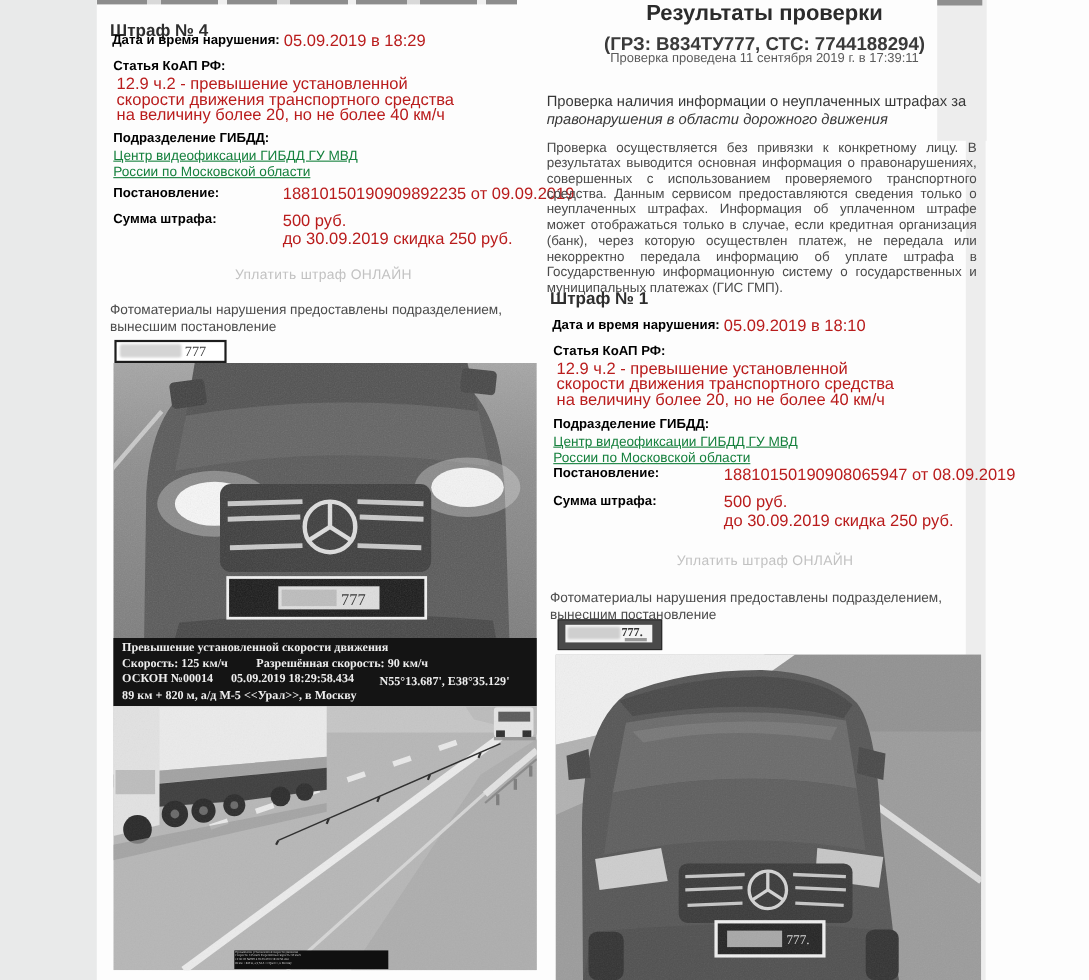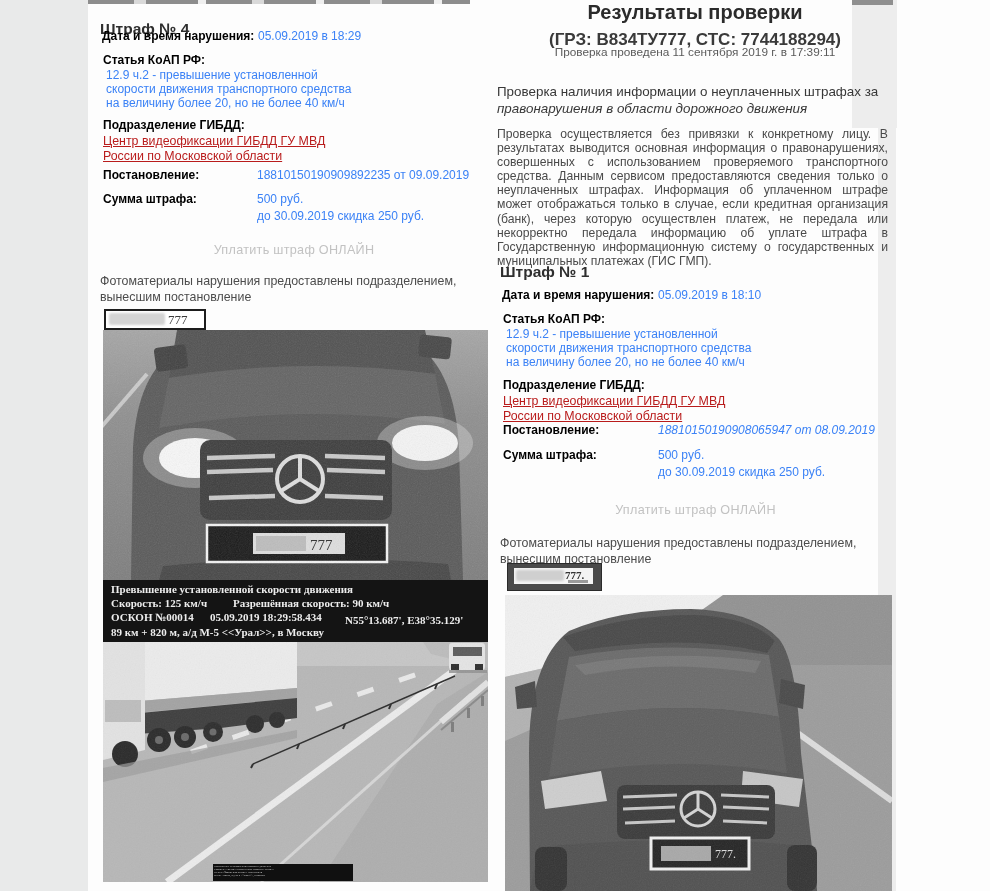--- a/index.html
+++ b/index.html
@@ -1,22 +1,22 @@
 <!DOCTYPE html>
 <html><head>
 <meta charset="utf-8">
 <style>
   html,body{margin:0;padding:0;background:#fff;}
   #screen{position:relative;width:990px;height:891px;background:#fdfdfd;overflow:hidden;
           font-family:"Liberation Sans",sans-serif;color:#474747;}
   .abs{position:absolute;}
   .lbl{position:absolute;font-size:12px;color:#000000;white-space:nowrap;font-weight:bold;}
-  .val{position:absolute;font-size:12px;color:#3b82f6;white-space:nowrap;}
+  .val{position:absolute;font-size:15px;color:#b91c1c;white-space:nowrap;}
   .h1{position:absolute;font-size:15.5px;font-weight:bold;color:#2e2e2e;white-space:nowrap;}
-  .doclink{position:absolute;font-size:12.4px;color:#b91c1c;text-decoration:underline;white-space:nowrap;cursor:pointer;}
+  .doclink{position:absolute;font-size:12.4px;color:#15803d;text-decoration:underline;white-space:nowrap;cursor:pointer;}
   .paylink{position:absolute;font-size:12.6px;color:#c2c2c2;text-align:center;letter-spacing:.3px;cursor:pointer;}
   .note{position:absolute;font-size:12.4px;color:#4c4c4c;white-space:nowrap;}
   .grayband{position:absolute;background:#e9eaea;}
   .topedge{position:absolute;height:4px;background:repeating-linear-gradient(90deg,#8d8d8d 0 46px,#d9d9d9 46px 58px,#8d8d8d 58px 110px,#efefef 110px 118px);}
   .capbox{position:absolute;background:#141414;color:#ededed;font-family:"Liberation Serif",serif;font-weight:bold;}
   .capline{position:absolute;font-size:11px;white-space:nowrap;}
   .platecrop{position:absolute;background:#fff;border:2px solid #1d1d1d;}
   .plateblur{position:absolute;background:#d4d4d4;filter:blur(1.2px);border-radius:2px;}
   .minicap{position:absolute;background:#101010;color:#dcdcdc;overflow:hidden;}
   .minicap .in{font-size:6px;line-height:7px;transform:scale(.46);transform-origin:0 0;width:300px;padding:1px 2px;white-space:nowrap;font-family:"Liberation Serif",serif;}
@@ -217,21 +217,21 @@
   <div class="lbl" style="left:503px;top:312px;">Статья КоАП РФ:</div>
   <div class="val" style="left:506px;top:327px;">12.9 ч.2 - превышение установленной</div>
   <div class="val" style="left:506px;top:341px;">скорости движения транспортного средства</div>
   <div class="val" style="left:506px;top:355px;">на величину более 20, но не более 40 км/ч</div>
 
   <div class="lbl" style="left:503px;top:378px;">Подразделение ГИБДД:</div>
   <a class="doclink" style="left:503px;top:394px;">Центр видеофиксации ГИБДД ГУ МВД</a>
   <a class="doclink" style="left:503px;top:409px;">России по Московской области</a>
 
   <div class="lbl" style="left:503px;top:423px;">Постановление:</div>
-  <div class="val" style="left:658px;top:423px;font-style:italic;">18810150190908065947 от 08.09.2019</div>
+  <div class="val" style="left:658px;top:423px;">18810150190908065947 от 08.09.2019</div>
 
   <div class="lbl" style="left:503px;top:448px;">Сумма штрафа:</div>
   <div class="val" style="left:658px;top:448px;">500 руб.</div>
   <div class="val" style="left:658px;top:465px;">до 30.09.2019 скидка 250 руб.</div>
 
   <a class="paylink" style="left:503px;top:503px;width:385px;">Уплатить штраф ОНЛАЙН</a>
 
   <div class="note" style="left:500px;top:536px;">Фотоматериалы нарушения предоставлены подразделением,</div>
   <div class="note" style="left:500px;top:552px;">вынесшим постановление</div>
 

